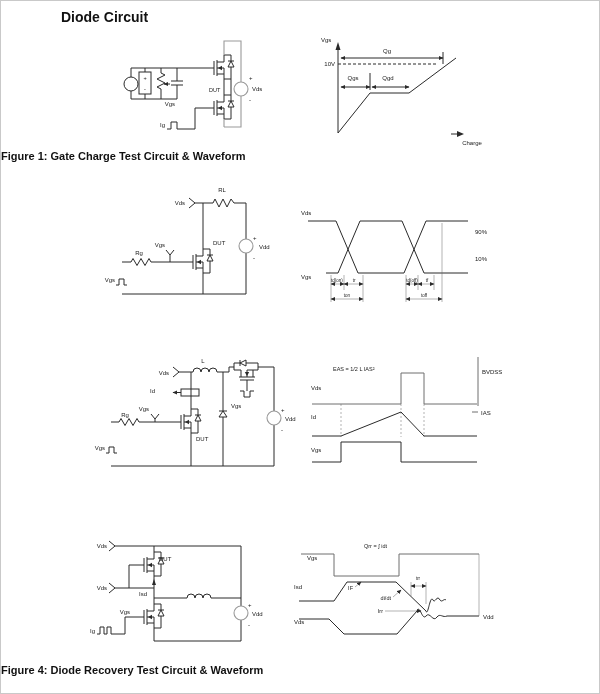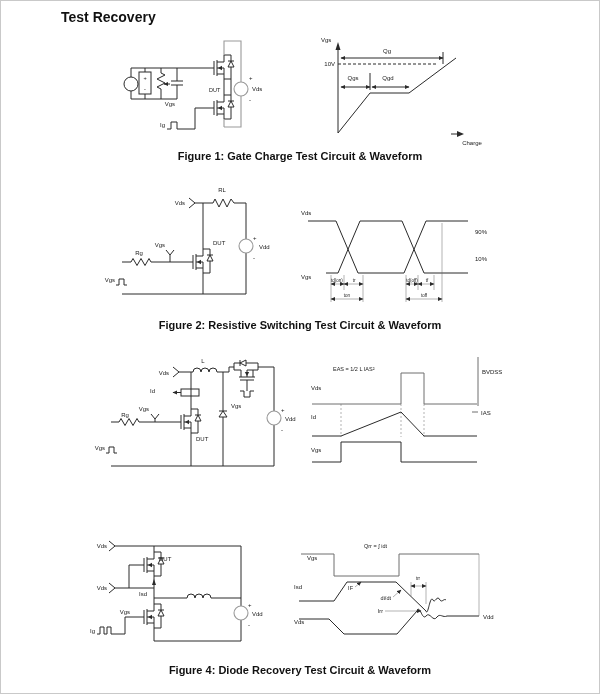--- a/index.html
+++ b/index.html
@@ -1,35 +1,35 @@
 <!DOCTYPE html>
 <html><head>
 <meta charset="utf-8">
 <style>
   html,body{margin:0;padding:0;background:#fff;}
   #page{position:relative;width:600px;height:694px;background:#fff;border:1px solid #c9c9c9;box-sizing:border-box;overflow:hidden;}
   .title{position:absolute;left:60px;top:8px;font-family:"Liberation Sans",sans-serif;font-weight:bold;font-size:14px;color:#111;}
-  .cap{position:absolute;left:0;width:100%;text-align:center;font-family:"Liberation Sans",sans-serif;font-weight:bold;font-size:11px;color:#111;}
+  .cap{position:absolute;left:0;width:100%;text-align:left;font-family:"Liberation Sans",sans-serif;font-weight:bold;font-size:11px;color:#111;}
   svg{position:absolute;overflow:visible;}
   .w{fill:none;stroke:#2a2a2a;stroke-width:1;stroke-linecap:butt;stroke-linejoin:miter;}
   .wg{fill:none;stroke:#9a9a9a;stroke-width:1.1;}
   .wl{fill:none;stroke:#6e6e6e;stroke-width:1;}
   .thin{fill:none;stroke:#666;stroke-width:.5;}
   .dash{stroke-dasharray:3 2;}
   .dash2{stroke-dasharray:2 2;}
   .f{fill:#2a2a2a;stroke:none;}
   text{font-family:"Liberation Sans",sans-serif;fill:#1a1a1a;}
   .t6{font-size:6px;} .t55{font-size:5.5px;} .t45{font-size:4.5px;}
 </style>
 </head>
 <body>
 
 <div id="page">
 
-  <div class="title">Test Recovery</div>
+  <div class="title">Diode Circuit</div>
 
   <svg width="0" height="0">
     <defs>
       <marker id="ah" markerWidth="6" markerHeight="6" refX="4" refY="2" orient="auto-start-reverse" markerUnits="userSpaceOnUse">
         <path d="M0,0 L4.5,2 L0,4 Z" fill="#2a2a2a"></path>
       </marker>
       <g id="nmos">
         <path class="w" d="M0,13 H7 M7,6 V20 M10,5 V21 M10,7 H17 M17,7 V0 M10,13 H17 M10,19 H17 M17,19 V24 M17,13 V19 M17,0 H24 M17,24 H24 M24,0 V6 M21,6 H27 M24,12 V24"></path>
         <path class="w" d="M21,12 L27,12 L24,6 Z"></path>
         <polygon class="f" points="11,13 15,10.8 15,15.2"></polygon>
@@ -118,21 +118,20 @@
     <line class="thin" x1="42" y1="100" x2="74" y2="100" marker-start="url(#ah)" marker-end="url(#ah)"></line>
     <line class="thin" x1="117" y1="100" x2="153" y2="100" marker-start="url(#ah)" marker-end="url(#ah)"></line>
     <text class="t45" x="48" y="83" text-anchor="middle">td(on)</text>
     <text class="t45" x="65" y="83" text-anchor="middle">tr</text>
     <text class="t45" x="58" y="98" text-anchor="middle">ton</text>
     <text class="t45" x="123" y="83" text-anchor="middle">td(off)</text>
     <text class="t45" x="138" y="83" text-anchor="middle">tf</text>
     <text class="t45" x="135" y="98" text-anchor="middle">toff</text>
   </svg>
 
-  <div class="cap" style="top:318px">Figure 2: Resistive Switching Test Circuit &amp; Waveform</div>
 
   <svg style="left:88px;top:346px" width="235" height="140" viewBox="0 0 235 140">
     <text class="t6" x="80" y="28" text-anchor="end">Vds</text>
     <path class="w" d="M84,20 L90,25 L84,30 M90,25 H102"></path>
     <use href="#nmos" x="85" y="62"></use>
     <path class="w" d="M102,62 V25 M102,86 V119"></path>
     <path class="w" d="M102,25 H104 M104,25 a4,4 0 0 1 8,0 a4,4 0 0 1 8,0 a4,4 0 0 1 8,0 M128,25 H140 V20 H145"></path>
     <text class="t6" x="114" y="16" text-anchor="middle">L</text>
     <use href="#nmos" transform="translate(145,40) rotate(-90)"></use>
     <path class="w" d="M169,20 H185 V64 M185,78 V119 M22,119 H185"></path>

